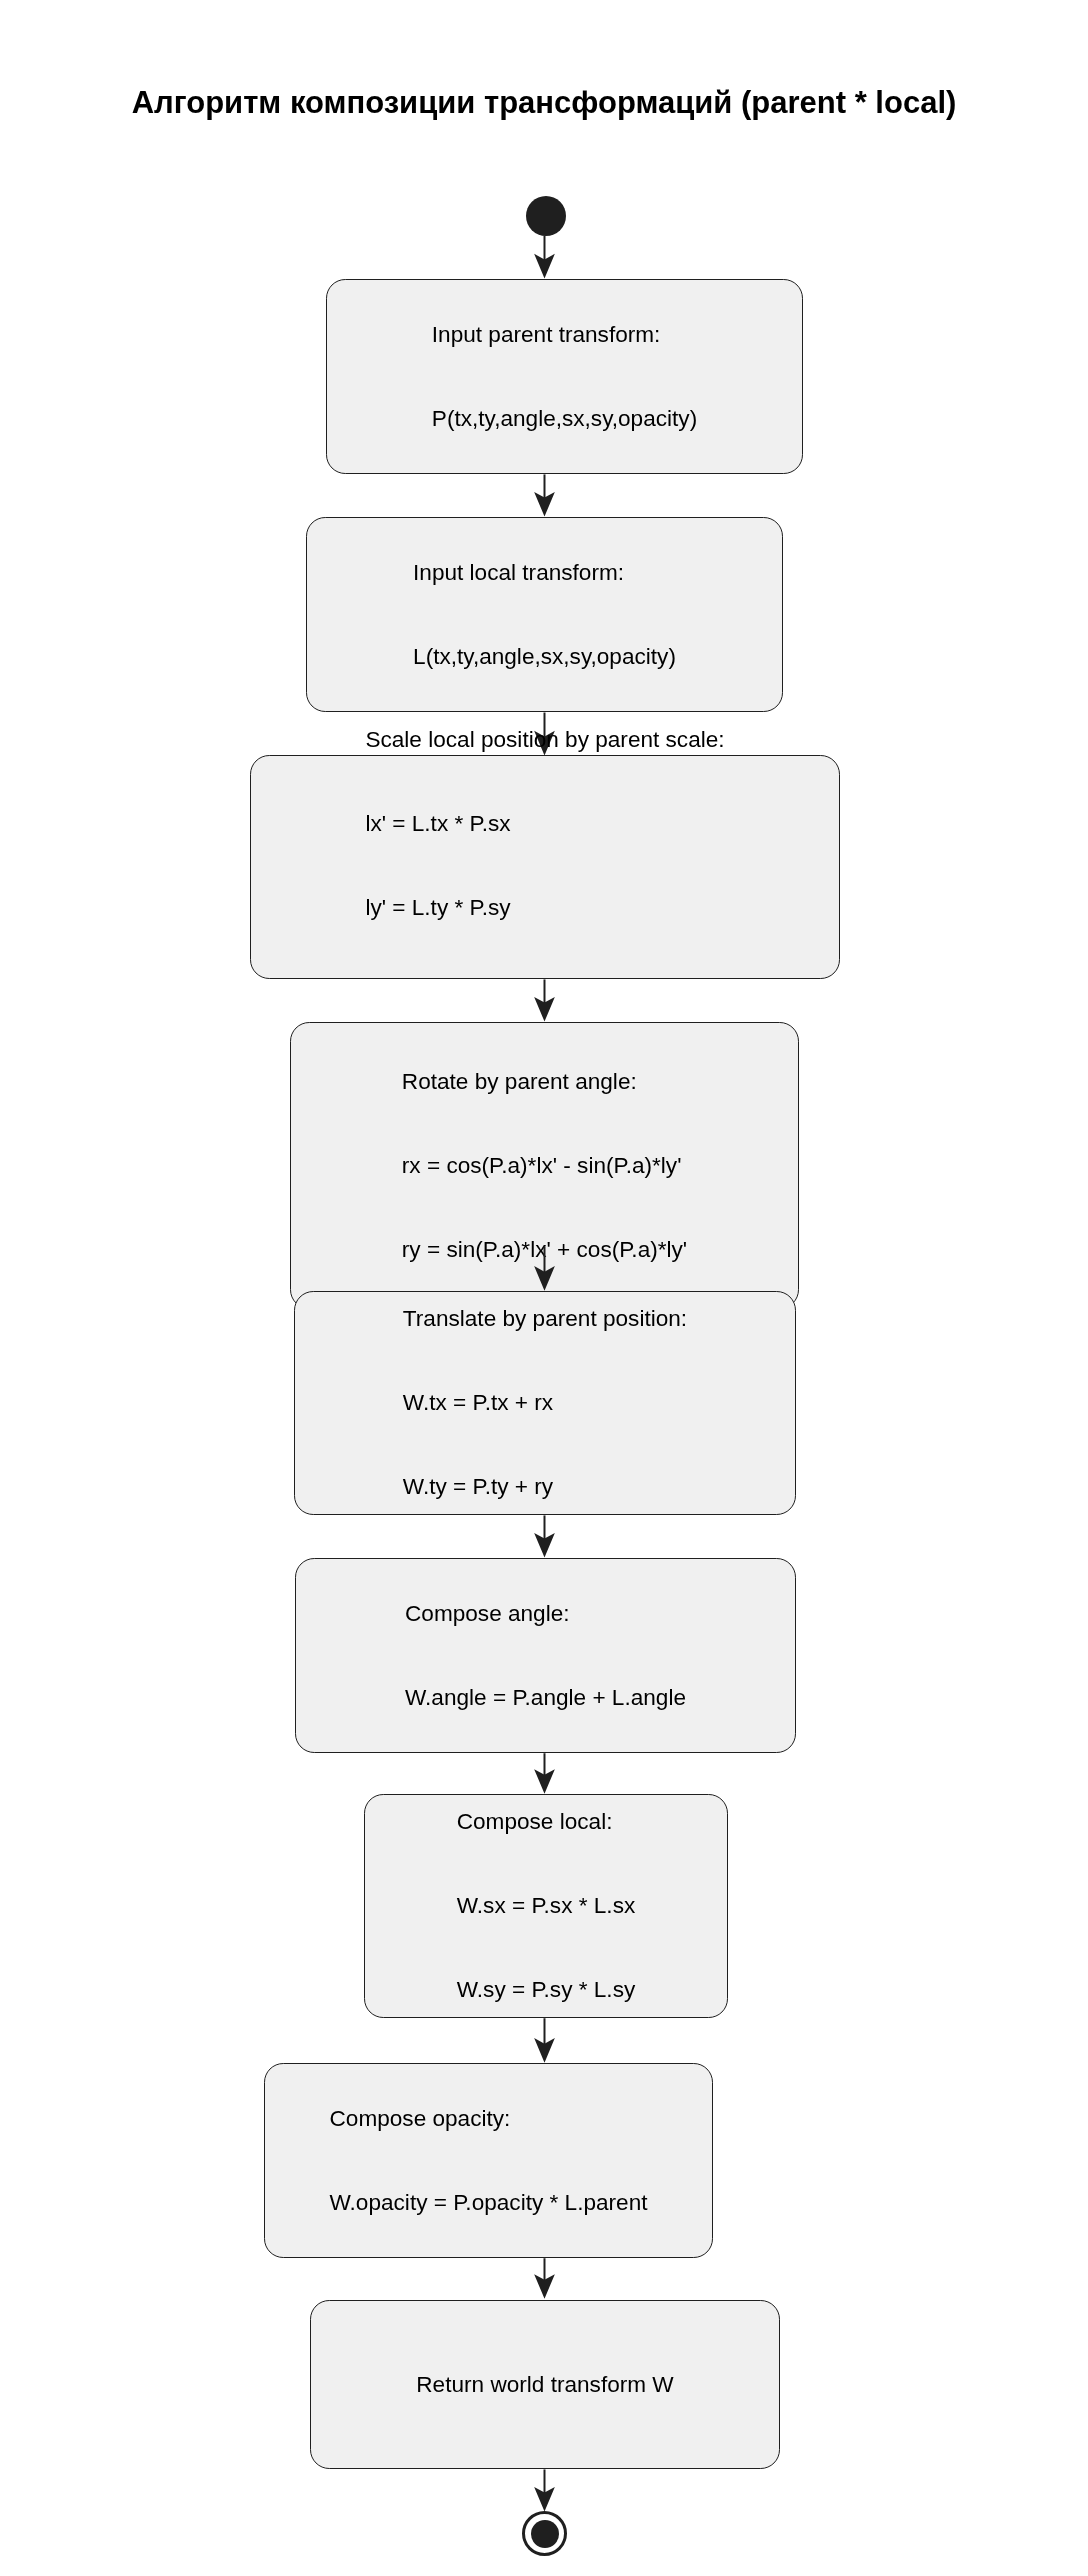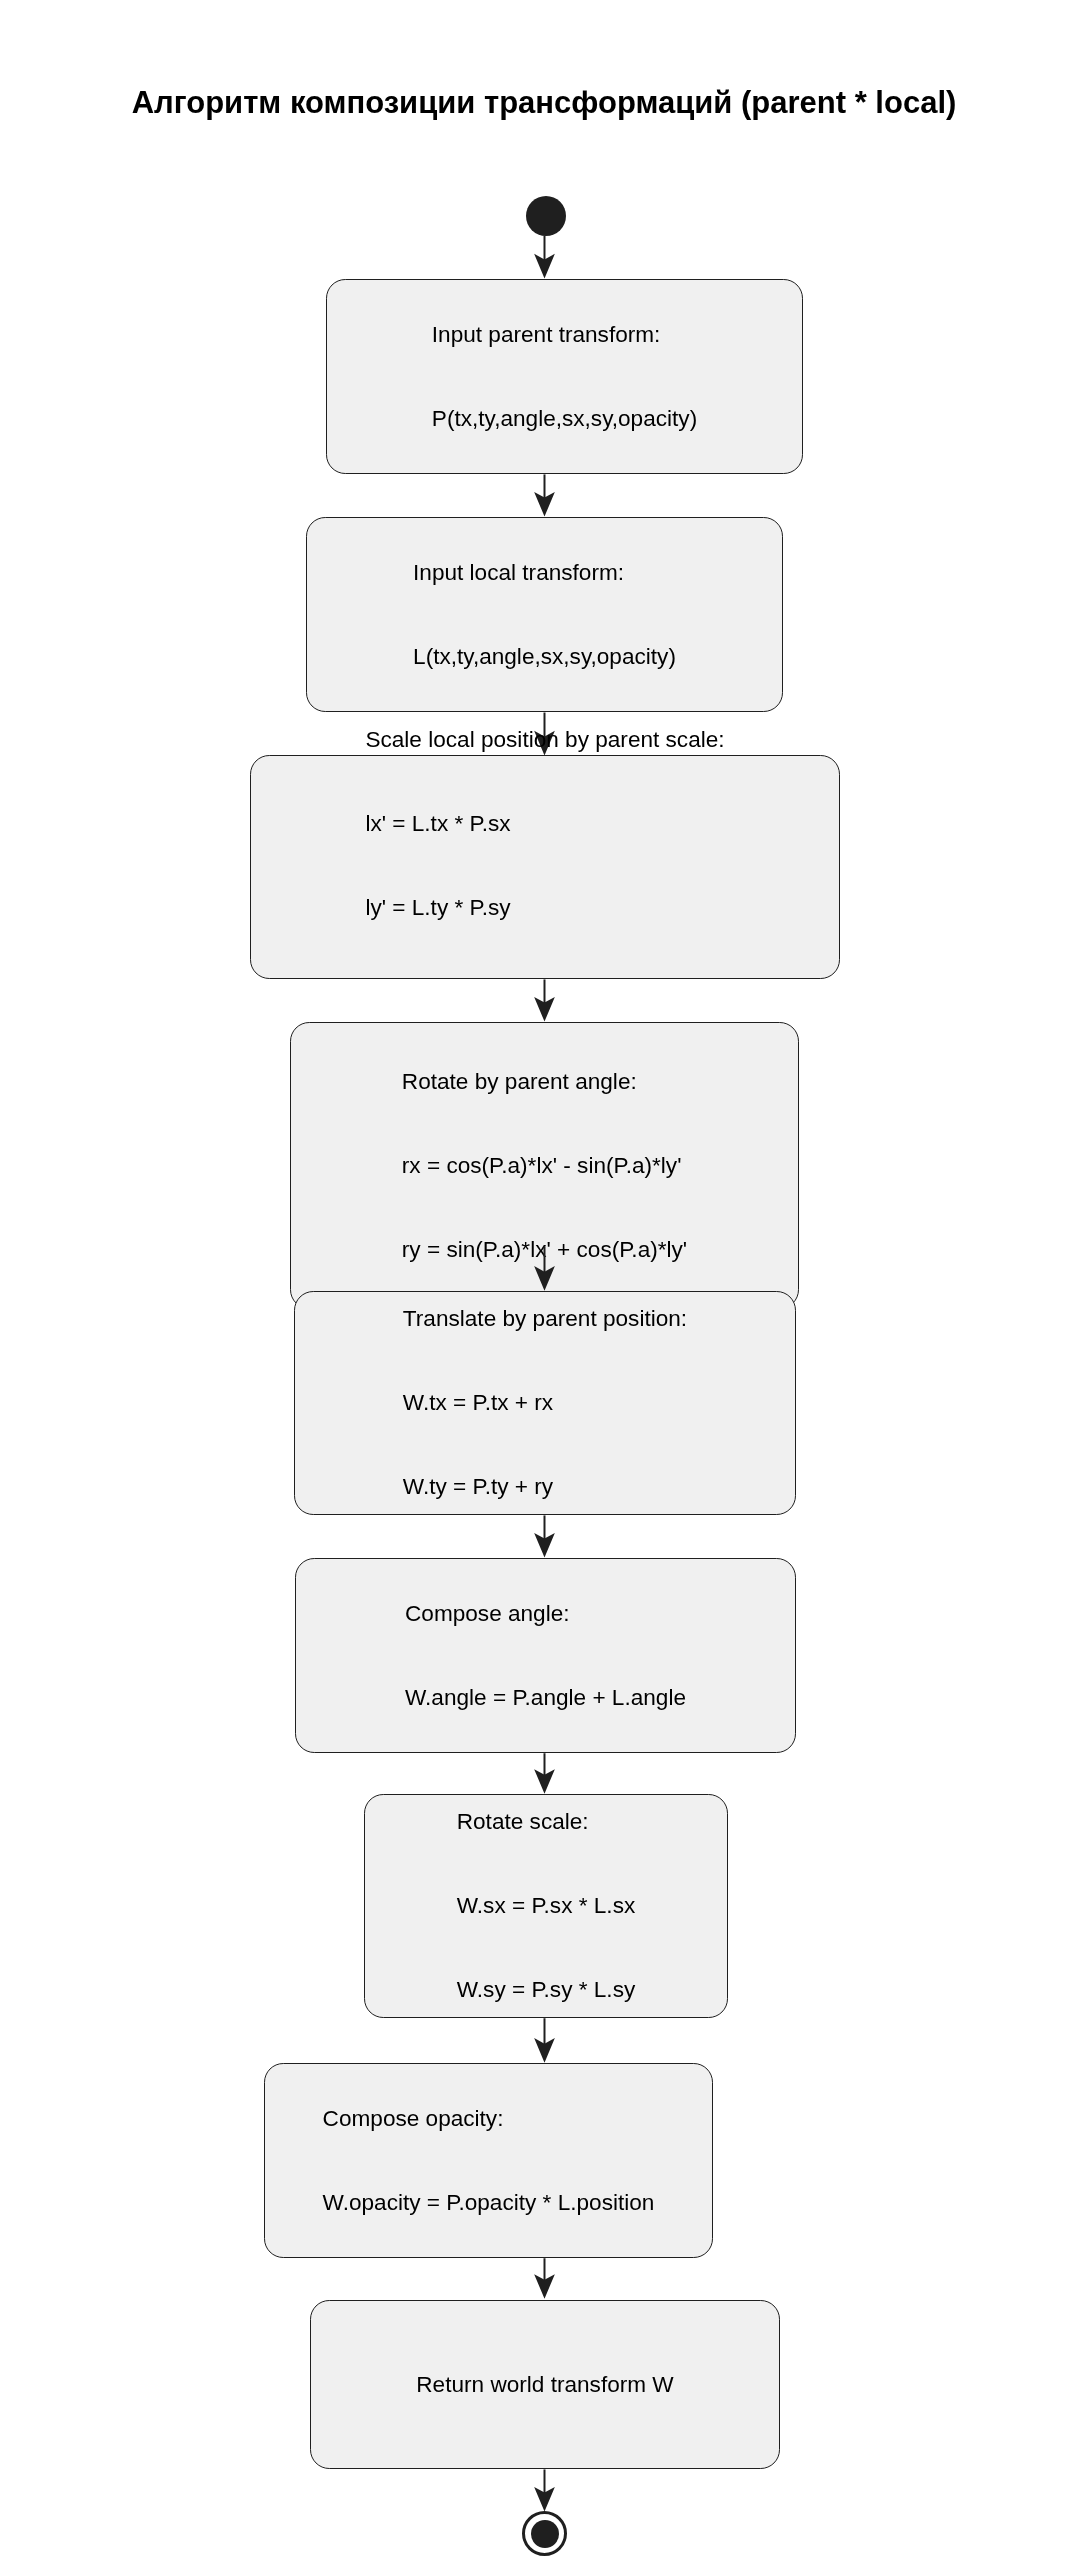--- a/index.html
+++ b/index.html
@@ -165,35 +165,35 @@
     </div>
   </div>
 
   <svg class="arrow" style="top:1753px" width="35" height="41" viewBox="0 0 44 51">
     <line x1="22" y1="0" x2="22" y2="39"></line>
       <polygon points="22,51 9,20 22,27 35,20"></polygon>
   </svg>
 
   <div class="activity" style="left:364px;top:1794px;width:364px;height:224px;">
     <div class="txt">
-      <div>Rotate scale:</div>
+      <div>Compose local:</div>
       <div>W.sx = P.sx * L.sx</div>
       <div>W.sy = P.sy * L.sy</div>
     </div>
   </div>
 
   <svg class="arrow" style="top:2018px" width="35" height="45" viewBox="0 0 44 56">
     <line x1="22" y1="0" x2="22" y2="44"></line>
       <polygon points="22,56 9,25 22,32 35,25"></polygon>
   </svg>
 
   <div class="activity" style="left:264px;top:2063px;width:449px;height:195px;">
     <div class="txt">
       <div>Compose opacity:</div>
-      <div>W.opacity = P.opacity * L.position</div>
+      <div>W.opacity = P.opacity * L.parent</div>
     </div>
   </div>
 
   <svg class="arrow" style="top:2258px" width="35" height="41" viewBox="0 0 44 51">
     <line x1="22" y1="0" x2="22" y2="39"></line>
       <polygon points="22,51 9,20 22,27 35,20"></polygon>
   </svg>
 
   <div class="activity" style="left:310px;top:2300px;width:470px;height:169px;">
     <div class="txt">

